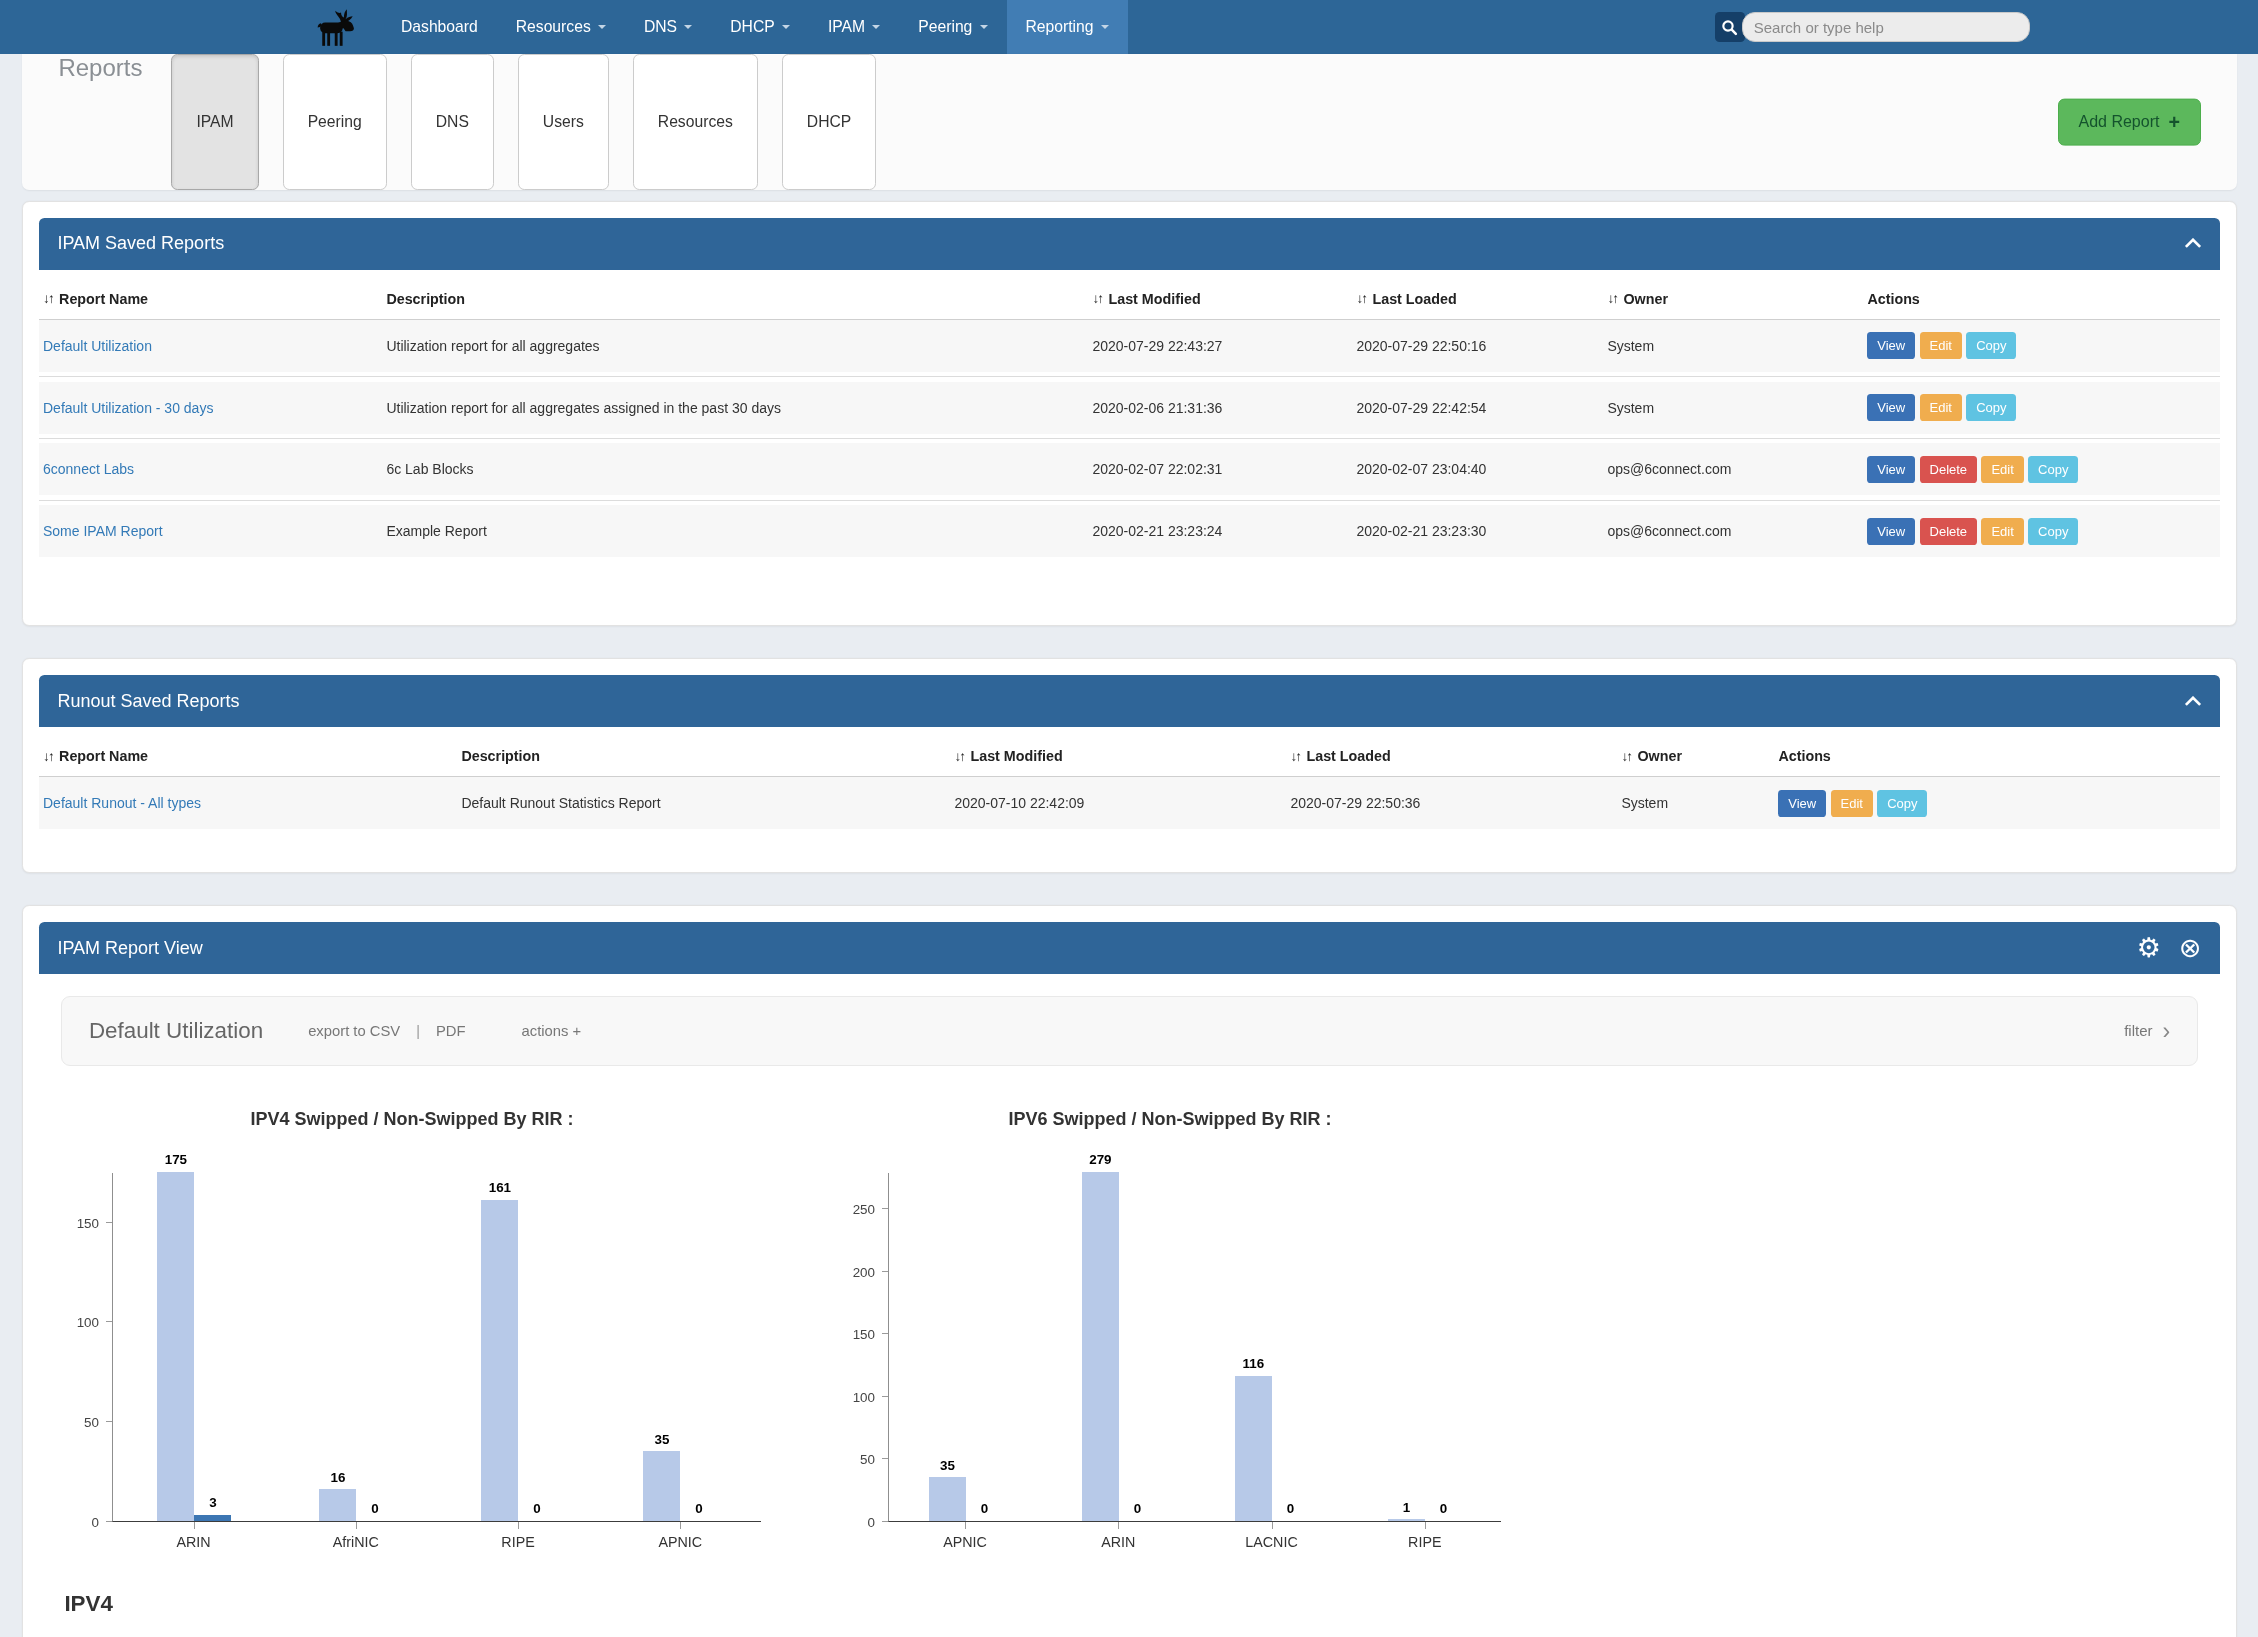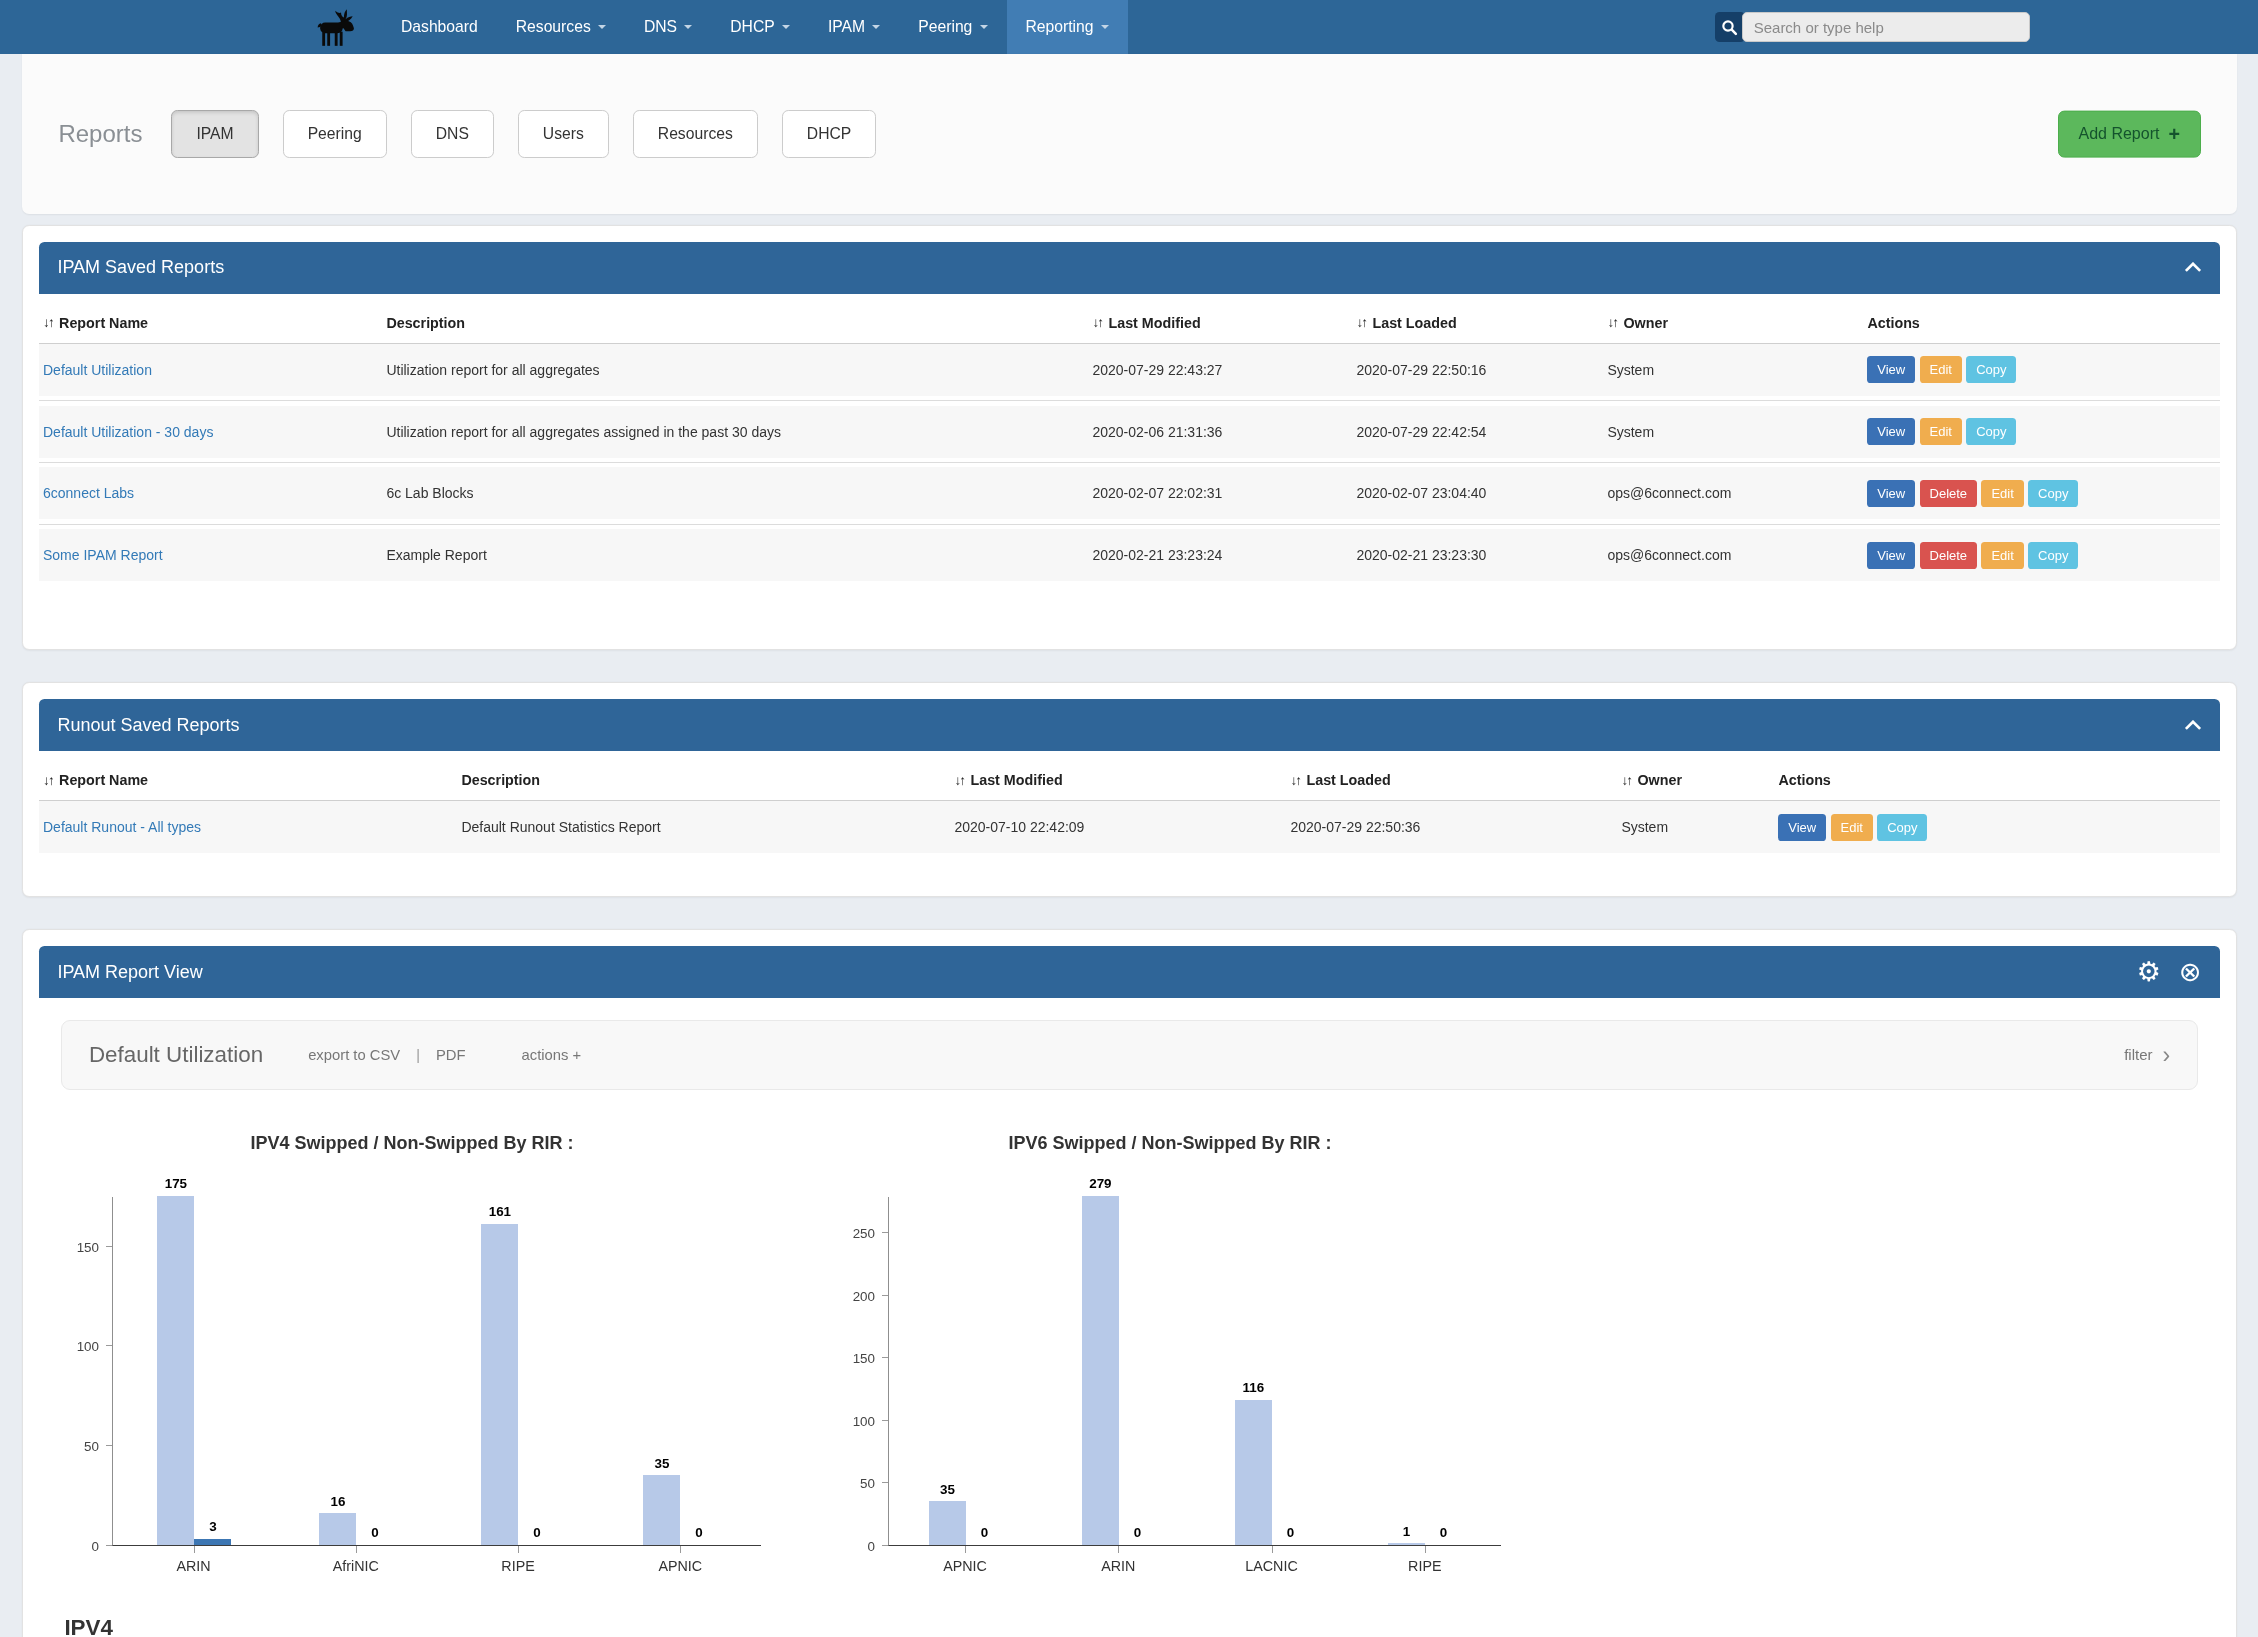--- a/index.html
+++ b/index.html
@@ -10,24 +10,24 @@
   }
   
   .navbar { height:54px; background:#2d6697; display:flex; align-items:stretch; }
   .brand { width:56px; margin-left:308px; display:flex; align-items:center; justify-content:center; }
   .nav-items { display:flex; margin-left:18px; }
   .nav-item { display:flex; align-items:center; padding:12px 19px; color:#fff; font-size:15.7px; text-decoration:none; cursor:pointer; }
   .nav-item.active { background:#417db4; }
   .caret { width:0; height:0; border-left:4.5px solid transparent; border-right:4.5px solid transparent; border-top:4.5px solid #c3d5e6; margin-left:7.2px; }
   .nav-search { margin-left:auto; margin-right:229px; display:flex; align-items:center; }
   .search-btn { width:30px; height:30px; background:#153f68; border-radius:4.5px; display:flex; align-items:center; justify-content:center; cursor:pointer; flex:none; }
-  .search-input { width:288px; height:30px; margin-left:-2.7px; border:0.9px solid #c9c9c9; background:#ececec; border-radius:5px; padding:0 10.7px; font-size:15px; color:#333; font-family:inherit; outline:none; }
+  .search-input { width:288px; height:30px; margin-left:-2.7px; border:0.9px solid #c9c9c9; background:#ececec; border-radius:13px; padding:0 10.7px; font-size:15px; color:#333; font-family:inherit; outline:none; }
   .search-input::placeholder { color:#8a8a8a; }
   
-  .band { margin:0 22.4px; background:#fbfbfb; height:160px; border-radius:0 0 7.2px 7.2px; display:flex; align-items:center; position:relative; box-shadow:0 0.9px 1.8px rgba(0,0,0,.06); }
+  .band { margin:0 22.4px; background:#fbfbfb; height:136px; border-radius:0 0 7.2px 7.2px; display:flex; position:relative; box-shadow:0 0.9px 1.8px rgba(0,0,0,.06); }
   .band-title { margin-left:36px; font-size:24px; color:#8a8f94; }
   .tabs { display:flex; margin-left:29px; gap:24px; }
   .tab { font-size:15.7px; padding:14.3px 24px; border:0.9px solid #ccc; border-radius:6.3px; background:#fff; color:#333; cursor:pointer; font-family:inherit; }
   .tab.active { background:#e3e3e3; border-color:#a8a8a8; box-shadow:inset 0 1.8px 3.6px rgba(0,0,0,.13); }
   .add-report { position:absolute; right:36px; top:50%; transform:translateY(-50%); background:#5cb85c; border:0.9px solid #4cae4c; color:#14532d; font-size:16px; padding:13.4px 19.7px; border-radius:6.3px; display:flex; align-items:center; gap:9px; cursor:pointer; font-family:inherit; }
   .add-report .plus { font-weight:bold; font-size:19.7px; line-height:.8; }
   
   .content { padding:10.7px 22.4px 0; }
   .card { background:#fff; border:0.9px solid #e2e2e2; border-radius:7.2px; padding:16px; margin-bottom:32px; box-shadow:0 0.9px 1.8px rgba(0,0,0,.05); }
   .panel-head { background:#2f6598; color:#fff; font-size:18px; height:52px; display:flex; align-items:center; padding:0 18px; border-radius:5.4px 5.4px 0 0; }

